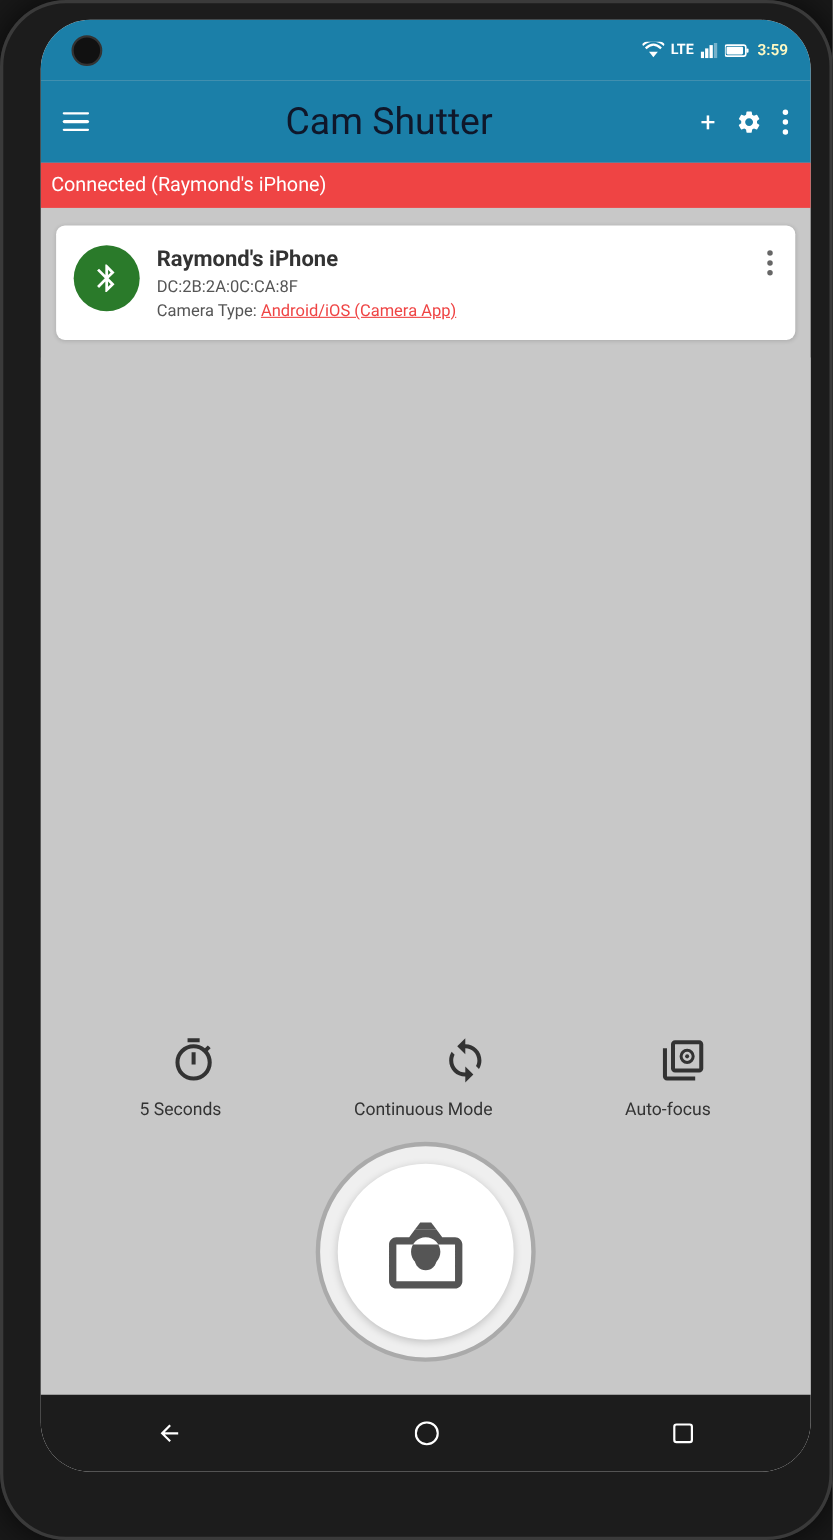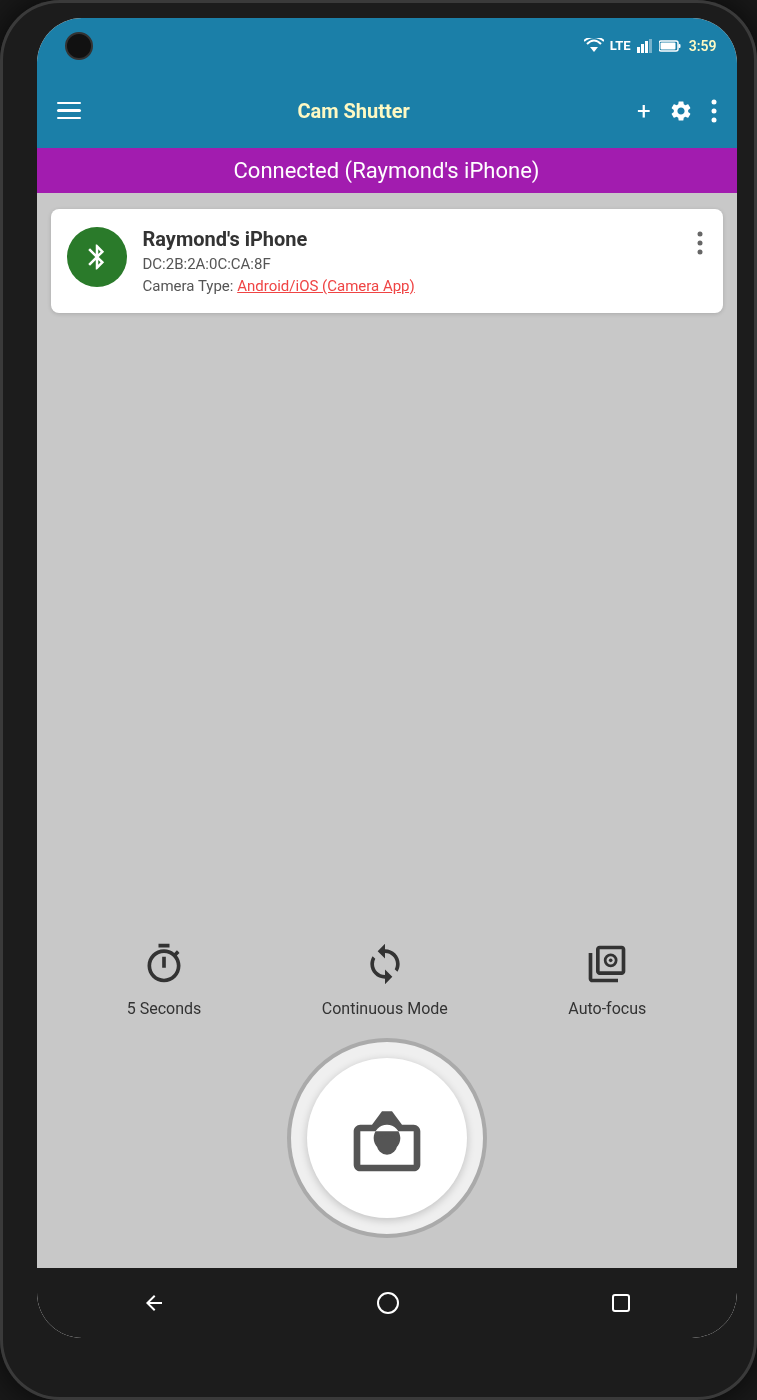--- a/index.html
+++ b/index.html
@@ -99,23 +99,23 @@
     .toolbar {
       background: #1b7fa8;
       height: 75px;
       display: flex;
       align-items: center;
       padding: 0 20px;
       flex-shrink: 0;
     }
 
     .toolbar-title {
-      color: #fef9c3;
-      font-size: 20px;
-      font-weight: 700;
+      color: #0f172a;
+      font-size: 34px;
+      font-weight: 400;
       flex: 1;
       text-align: center;
       margin-left: -20px;
     }
 
     .toolbar-icons {
       display: flex;
       align-items: center;
       gap: 18px;
       margin-left: auto;
@@ -141,25 +141,25 @@
     .hamburger-icon span {
       display: block;
       width: 24px;
       height: 2.5px;
       background: white;
       border-radius: 2px;
     }
 
     
     .connection-banner {
-      background: #a21caf;
+      background: #ef4444;
       color: white;
-      text-align: center;
+      text-align: left;
       padding: 10px;
-      font-size: 22px;
+      font-size: 18px;
       font-weight: 400;
       flex-shrink: 0;
     }
 
     
     .device-card {
       background: white;
       margin: 16px 14px;
       border-radius: 8px;
       padding: 18px 16px;
@@ -231,21 +231,21 @@
       display: flex;
       justify-content: space-around;
       align-items: center;
       padding: 0 30px;
       margin-bottom: 20px;
     }
 
     .control-item {
       display: flex;
       flex-direction: column;
-      align-items: center;
+      align-items: flex-end;
       gap: 10px;
       cursor: pointer;
     }
 
     .control-icon {
       width: 50px;
       height: 50px;
       display: flex;
       align-items: center;
       justify-content: center;

